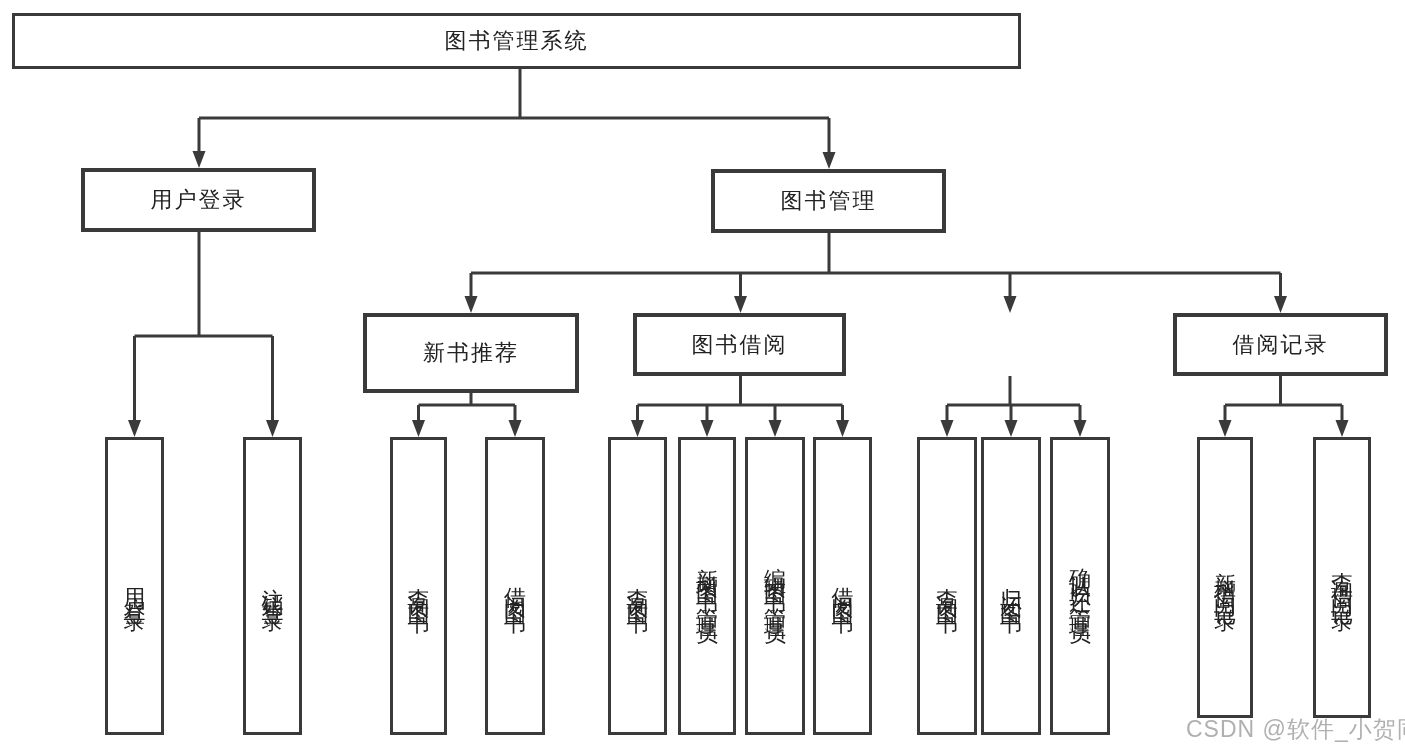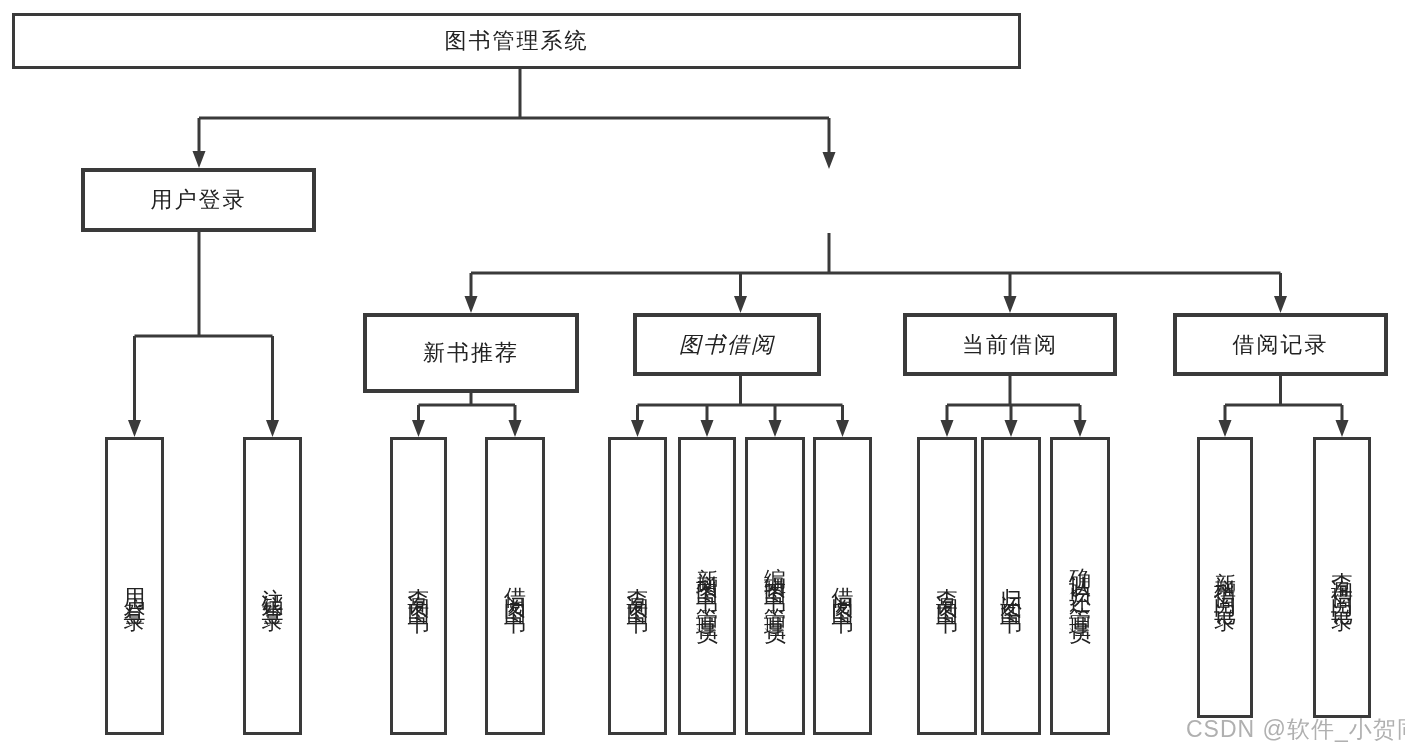--- a/index.html
+++ b/index.html
@@ -74,24 +74,24 @@
     <path d="M1010,376 V405 M947,405 H1080 M947,405 V426 M1011,405 V426 M1080,405 V426" fill="none" stroke="#3a3a3a" stroke-width="3"></path>
     <path d="M940.5,420 L953.5,420 L947,437 Z M1004.5,420 L1017.5,420 L1011,437 Z M1073.5,420 L1086.5,420 L1080,437 Z" fill="#3a3a3a"></path>
 
     <path d="M1280.5,376 V405 M1225,405 H1342 M1225,405 V426 M1342,405 V426" fill="none" stroke="#3a3a3a" stroke-width="3"></path>
     <path d="M1218.5,420 L1231.5,420 L1225,437 Z M1335.5,420 L1348.5,420 L1342,437 Z" fill="#3a3a3a"></path>
   </svg>
 
   <div class="box root-box">图书管理系统</div>
 
   <div class="box l2-box" style="left:81px; top:168px; width:235px; height:64px;">用户登录</div>
+  <div class="box l2-box" style="left:711px; top:169px; width:235px; height:64px;">图书管理</div>
 
   <div class="box l3-box" style="left:363px; top:313px; width:216px; height:80px;">新书推荐</div>
-  <div class="box l3-box" style="left:633px; top:313px; width:188px; height:63px;font-style:italic;">图书借阅</div>
-  <div class="box l3-box" style="left:903px; top:313px; width:214px; height:63px;">当前借阅</div>
+  <div class="box l3-box" style="left:633px; top:313px; width:213px; height:63px;">图书借阅</div>
   <div class="box l3-box" style="left:1173px; top:313px; width:215px; height:63px;">借阅记录</div>
 
   <div class="box leaf-box" style="left:105px; top:437px; width:59px; height:298px;">用户登录</div>
   <div class="box leaf-box" style="left:243px; top:437px; width:59px; height:298px;">注销登录</div>
 
   <div class="box leaf-box" style="left:390px; top:437px; width:57px; height:298px;">查询图书</div>
   <div class="box leaf-box" style="left:485px; top:437px; width:60px; height:298px;">借阅图书</div>
 
   <div class="box leaf-box" style="left:608px; top:437px; width:59px; height:298px;">查询图书</div>
   <div class="box leaf-box" style="left:678px; top:437px; width:58px; height:298px;">新增图书（管理员）</div>

